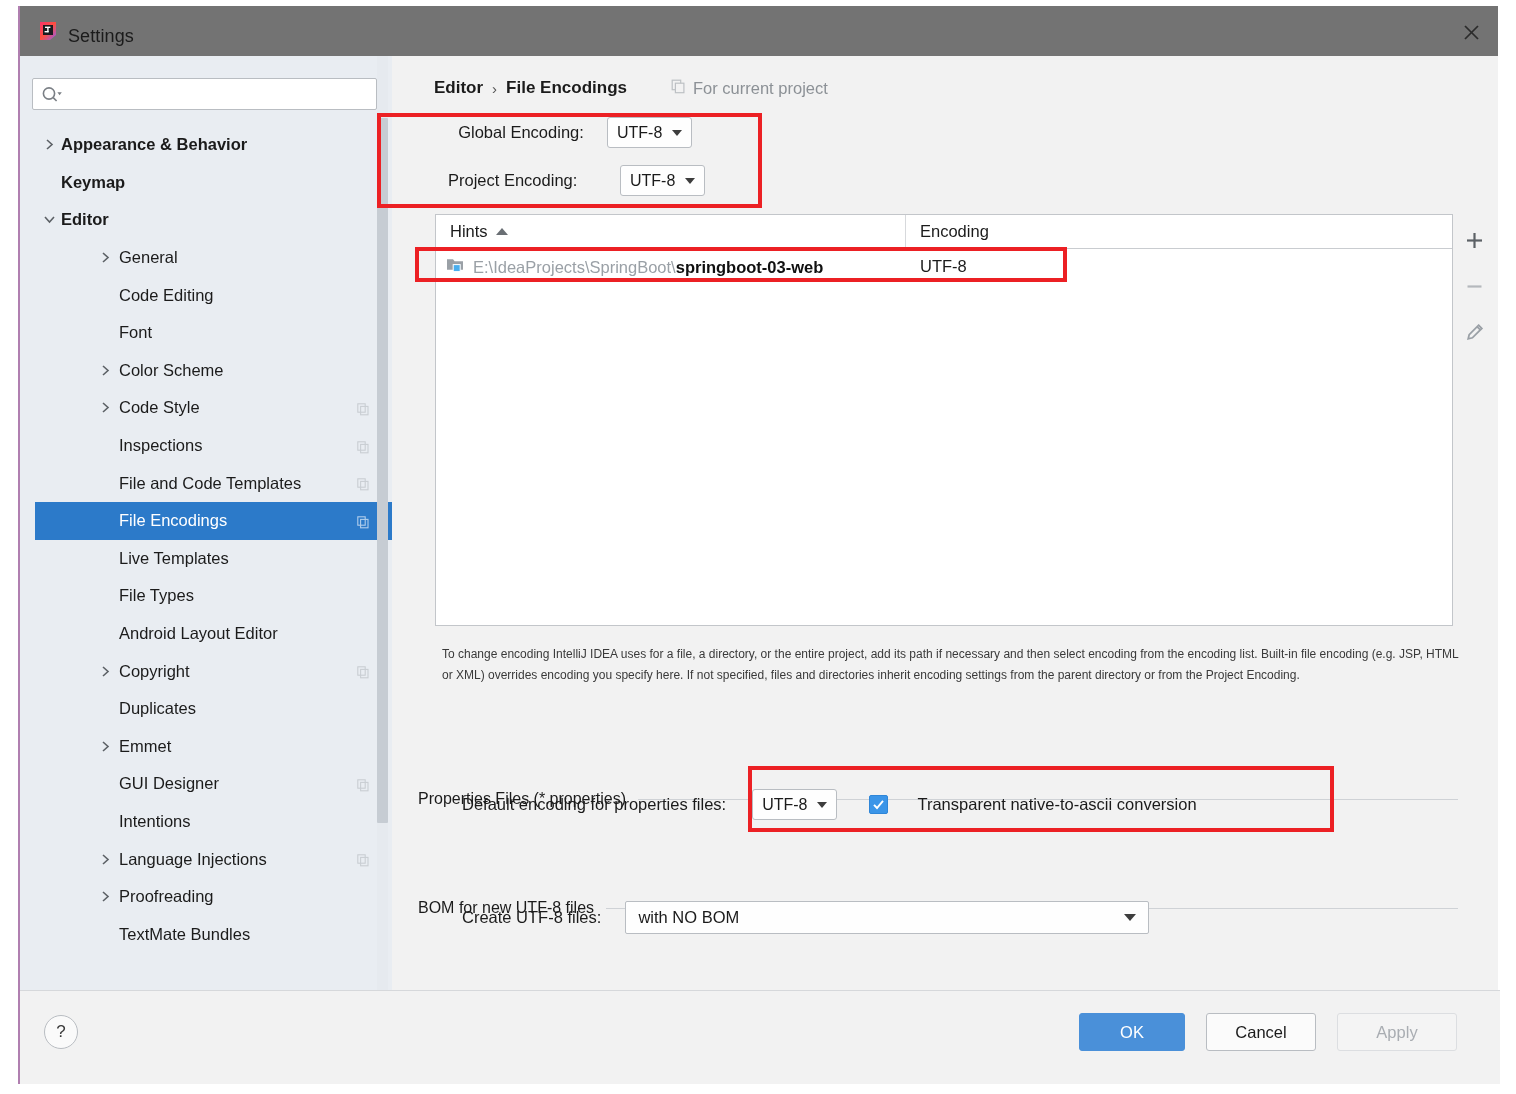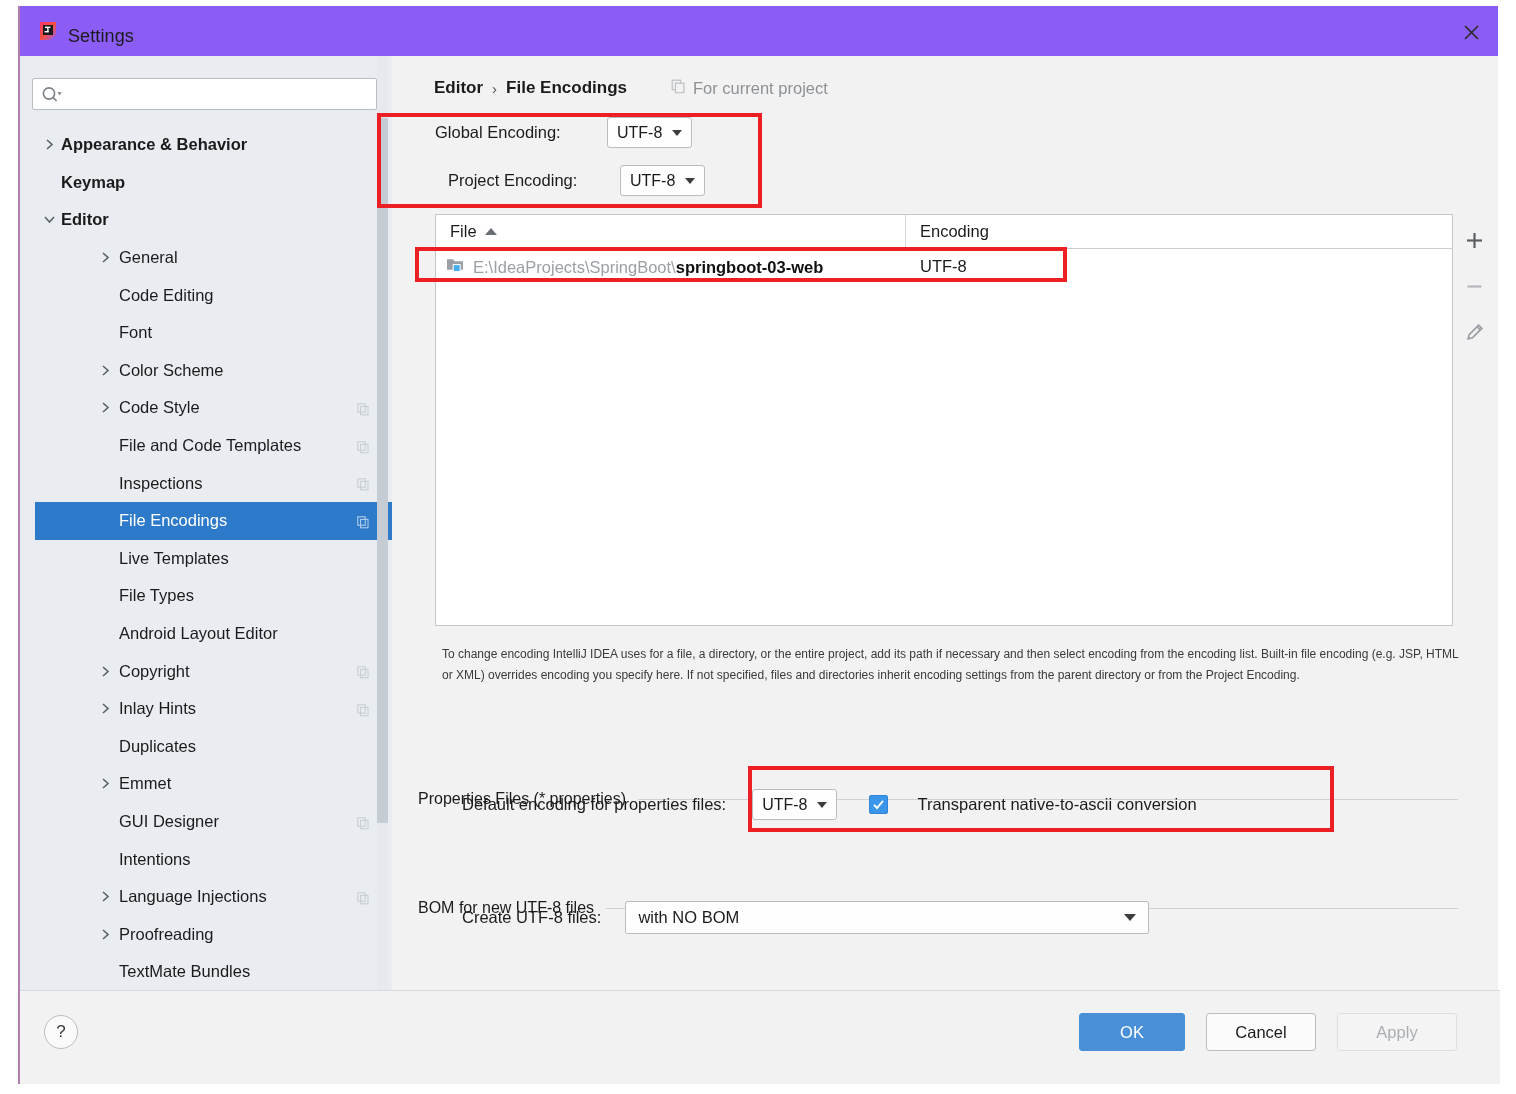--- a/index.html
+++ b/index.html
@@ -25,21 +25,21 @@
     background: #f2f2f2;
     border-left: 2px solid #b07fb0;
     box-sizing: border-box;
   }
 
   .titlebar {
     position: absolute;
     left: 0; top: 0;
     width: 100%;
     height: 50px;
-    background: #8b5cf6;
+    background: #737373;
   }
   .title-ij-icon {
     position: absolute;
     left: 17px; top: 14px;
     width: 22px; height: 22px;
   }
   .title-text {
     position: absolute;
     left: 48px; top: 20px;
     font-size: 18px;
@@ -504,34 +504,34 @@
             </svg>
           </span>
           <span class="tree-label">Code Style</span>
           <span class="tree-copy-icon"><svg width="13" height="13" viewBox="0 0 13 13">
               <rect x="0.8" y="0.8" width="7.4" height="8.4" fill="none" stroke="#b0b5ba" stroke-width="1.1"></rect>
               <rect x="3.6" y="3.4" width="7.4" height="8.4" fill="none" stroke="#b0b5ba" stroke-width="1.1"></rect>
             </svg></span>
         </div>
         <div class="tree-row lvl1">
           <span class="tree-arrow"></span>
+          <span class="tree-label">Inspections</span>
+          <span class="tree-copy-icon"><svg width="13" height="13" viewBox="0 0 13 13">
+              <rect x="0.8" y="0.8" width="7.4" height="8.4" fill="none" stroke="#b0b5ba" stroke-width="1.1"></rect>
+              <rect x="3.6" y="3.4" width="7.4" height="8.4" fill="none" stroke="#b0b5ba" stroke-width="1.1"></rect>
+            </svg></span>
+        </div>
+        <div class="tree-row lvl1">
+          <span class="tree-arrow"></span>
           <span class="tree-label">File and Code Templates</span>
           <span class="tree-copy-icon"><svg width="13" height="13" viewBox="0 0 13 13">
               <rect x="0.8" y="0.8" width="7.4" height="8.4" fill="none" stroke="#b0b5ba" stroke-width="1.1"></rect>
               <rect x="3.6" y="3.4" width="7.4" height="8.4" fill="none" stroke="#b0b5ba" stroke-width="1.1"></rect>
             </svg></span>
         </div>
-        <div class="tree-row lvl1">
-          <span class="tree-arrow"></span>
-          <span class="tree-label">Inspections</span>
-          <span class="tree-copy-icon"><svg width="13" height="13" viewBox="0 0 13 13">
-              <rect x="0.8" y="0.8" width="7.4" height="8.4" fill="none" stroke="#b0b5ba" stroke-width="1.1"></rect>
-              <rect x="3.6" y="3.4" width="7.4" height="8.4" fill="none" stroke="#b0b5ba" stroke-width="1.1"></rect>
-            </svg></span>
-        </div>
         <div class="tree-row lvl1 selected">
           <span class="tree-arrow"></span>
           <span class="tree-label">File Encodings</span>
           <span class="tree-copy-icon"><svg width="13" height="13" viewBox="0 0 13 13">
               <rect x="0.8" y="0.8" width="7.4" height="8.4" fill="none" stroke="#dbe9f7" stroke-width="1.1"></rect>
               <rect x="3.6" y="3.4" width="7.4" height="8.4" fill="none" stroke="#dbe9f7" stroke-width="1.1"></rect>
             </svg></span>
         </div>
         <div class="tree-row lvl1">
           <span class="tree-arrow"></span>
@@ -545,32 +545,20 @@
           <span class="tree-arrow"></span>
           <span class="tree-label">Android Layout Editor</span>
         </div>
         <div class="tree-row lvl1">
           <span class="tree-arrow">
             <svg width="11" height="13" viewBox="0 0 11 13">
               <polyline points="3,2 8,6.5 3,11" fill="none" stroke="#5c6166" stroke-width="1.6"></polyline>
             </svg>
           </span>
           <span class="tree-label">Copyright</span>
-          <span class="tree-copy-icon"><svg width="13" height="13" viewBox="0 0 13 13">
-              <rect x="0.8" y="0.8" width="7.4" height="8.4" fill="none" stroke="#b0b5ba" stroke-width="1.1"></rect>
-              <rect x="3.6" y="3.4" width="7.4" height="8.4" fill="none" stroke="#b0b5ba" stroke-width="1.1"></rect>
-            </svg></span>
-        </div>
-        <div class="tree-row lvl1">
-          <span class="tree-arrow">
-            <svg width="11" height="13" viewBox="0 0 11 13">
-              <polyline points="3,2 8,6.5 3,11" fill="none" stroke="#5c6166" stroke-width="1.6"></polyline>
-            </svg>
-          </span>
-          <span class="tree-label">Inlay Hints</span>
           <span class="tree-copy-icon"><svg width="13" height="13" viewBox="0 0 13 13">
               <rect x="0.8" y="0.8" width="7.4" height="8.4" fill="none" stroke="#b0b5ba" stroke-width="1.1"></rect>
               <rect x="3.6" y="3.4" width="7.4" height="8.4" fill="none" stroke="#b0b5ba" stroke-width="1.1"></rect>
             </svg></span>
         </div>
         <div class="tree-row lvl1">
           <span class="tree-arrow"></span>
           <span class="tree-label">Duplicates</span>
         </div>
         <div class="tree-row lvl1">
@@ -636,40 +624,40 @@
         <span class="copy-ic">
           <svg width="15" height="15" viewBox="0 0 15 15">
             <rect x="1.2" y="1.2" width="8.5" height="9.5" fill="none" stroke="#9aa0a6" stroke-width="1.2"></rect>
             <rect x="4.4" y="4.2" width="8.5" height="9.5" fill="#f2f2f2" stroke="#9aa0a6" stroke-width="1.2"></rect>
           </svg>
         </span>
         <span>For current project</span>
       </span>
     </div>
 
-    <div class="enc-row" style="left:43px; top:61px;">
+    <div class="enc-row" style="left:43px; top:61px;text-align:center;">
       <span class="lbl">Global Encoding:</span>
       <span class="combo">
         <span class="cv">UTF-8</span>
         <span class="caret"></span>
       </span>
     </div>
 
     <div class="enc-row" style="left:56px; top:109px;">
       <span class="lbl">Project Encoding:</span>
       <span class="combo">
         <span class="cv">UTF-8</span>
         <span class="caret"></span>
       </span>
     </div>
 
     <div class="table-box">
       <div class="th-row">
         <div class="th th-path">
-          <span>File</span>
+          <span>Hints</span>
           <span class="sort-asc"></span>
         </div>
         <div class="th th-enc">
           <span>Encoding</span>
         </div>
       </div>
       <div id="table-rows">
           <div class="tr">
             <div class="td-path">
               <span><svg width="19" height="17" viewBox="0 0 19 17">

